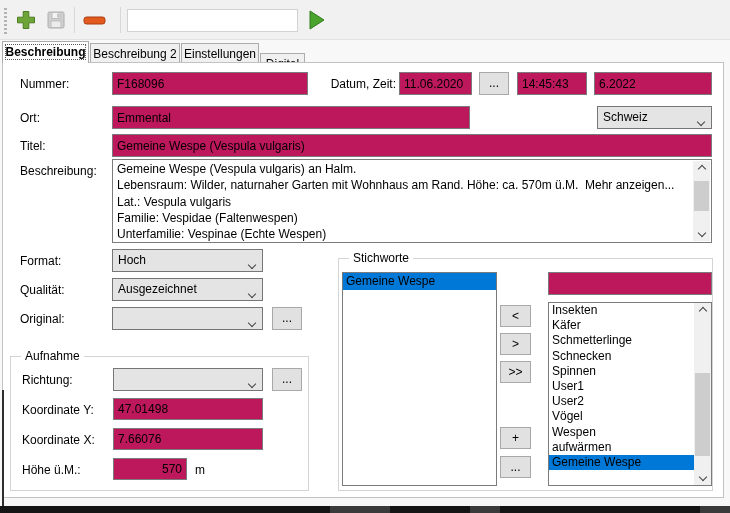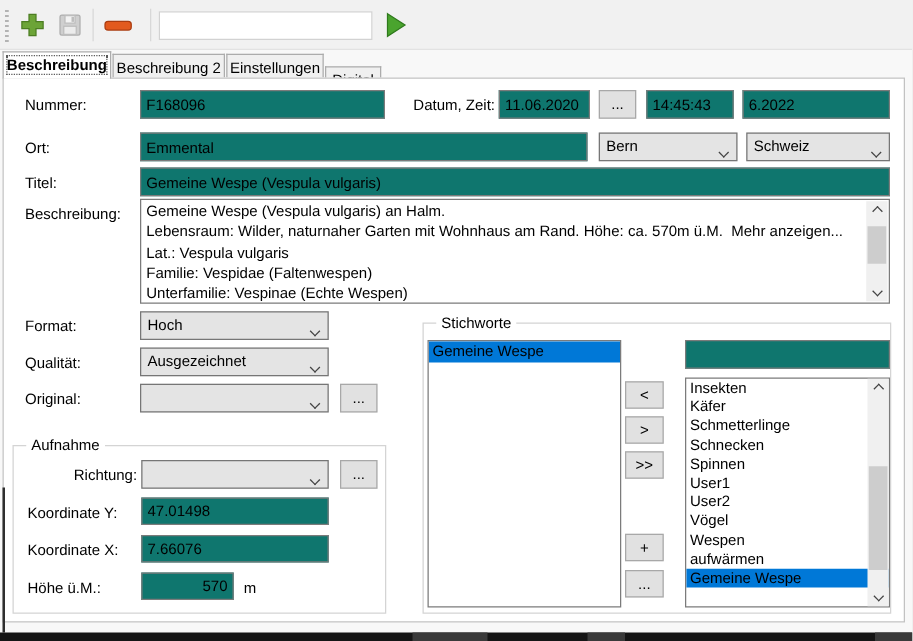--- a/index.html
+++ b/index.html
@@ -16,21 +16,21 @@
   .tool-input { position:absolute; left:127px; top:9px; width:171px; height:23px; border:1px solid #d2d2d2; background:#fff; font:12px "Liberation Sans",sans-serif; padding:0 4px; }
 
   
   .tab { position:absolute; background:#f0f0f0; border:1px solid #acacac; border-bottom:none; text-align:center; padding-top:3px; }
   .tab.active { background:#fff; z-index:5; outline:1px dotted #5a5a5a; outline-offset:-4px; }
 
   
   #panel { position:absolute; left:2px; top:62px; width:722px; height:436px; background:#fff; border:1px solid #c2c2c2; z-index:1; }
 
   .label { position:absolute; z-index:2; white-space:nowrap; }
-  .tb { position:absolute; z-index:2; border:1px solid #7b7b7b; background:#0f766e; font:12px "Liberation Sans",sans-serif; padding:0 4px; }
+  .tb { position:absolute; z-index:2; border:1px solid #7b7b7b; background:#be185d; font:12px "Liberation Sans",sans-serif; padding:0 4px; }
   .tb.right { text-align:right; }
   .btn { position:absolute; z-index:3; border:1px solid #a8a8a8; background:#e1e1e1; font:12px "Liberation Sans",sans-serif; text-align:center; line-height:19px; padding:0; }
   .combo { position:absolute; z-index:2; border:1px solid #767676; background:#e4e4e4; }
   .combo .val { position:absolute; left:5px; top:3px; white-space:nowrap; }
   .chev { display:inline-block; width:6px; height:6px; border-right:1.5px solid #434343; border-bottom:1.5px solid #434343; }
   .chev.down { transform:rotate(45deg); }
   .chev.up { transform:rotate(-135deg); }
   .combo .cw { position:absolute; right:7px; top:7px; }
 
   
@@ -111,24 +111,20 @@
   <div class="label" style="left:20px; top:77px;">Nummer:</div>
   <input class="tb" style="left: 112px; top: 72px; width: 196px; height: 23px;" value="F168096">
   <div class="label" style="left:318px; top:77px; width:78px; text-align:right;">Datum, Zeit:</div>
   <input class="tb" style="left: 399px; top: 72px; width: 73px; height: 23px;" value="11.06.2020">
   <button class="btn" style="left:479px; top:72px; width:30px; height:23px;">...</button>
   <input class="tb" style="left: 517px; top: 72px; width: 70px; height: 23px;" value="14:45:43">
   <input class="tb" style="left: 594px; top: 72px; width: 118px; height: 23px;" value="6.2022">
 
   <div class="label" style="left:20px; top:111px;">Ort:</div>
   <input class="tb" style="left: 112px; top: 106px; width: 358px; height: 23px;" value="Emmental">
-  <div class="combo" style="left:479px; top:106px; width:111px; height:23px;">
-    <span class="val">Bern</span>
-    <span class="cw"><span class="chev down"></span></span>
-  </div>
   <div class="combo" style="left:597px; top:106px; width:115px; height:23px;">
     <span class="val">Schweiz</span>
     <span class="cw"><span class="chev down"></span></span>
   </div>
 
   <div class="label" style="left:20px; top:139px;">Titel:</div>
   <input class="tb" style="left: 112px; top: 134px; width: 600px; height: 23px;" value="Gemeine Wespe (Vespula vulgaris)">
 
   <div class="label" style="left:20px; top:164px;">Beschreibung:</div>
   <div id="desc-box">
@@ -161,21 +157,21 @@
   <div class="label" style="left:20px; top:312px;">Original:</div>
   <div class="combo" style="left:112px; top:307px; width:151px; height:23px;">
     <span class="val"></span>
     <span class="cw"><span class="chev down"></span></span>
   </div>
   <button class="btn" style="left:272px; top:307px; width:30px; height:23px;">...</button>
 
   <div class="group" style="left:10px; top:356px; width:299px; height:135px;">
     <span class="legend">Aufnahme</span>
   </div>
-  <div class="label" style="left:22px; top:373px;margin-left:37px;">Richtung:</div>
+  <div class="label" style="left:22px; top:373px;">Richtung:</div>
   <div class="combo" style="left:113px; top:368px; width:150px; height:23px;">
     <span class="val"></span>
     <span class="cw"><span class="chev down"></span></span>
   </div>
   <button class="btn" style="left:272px; top:368px; width:30px; height:23px;">...</button>
 
   <div class="label" style="left:22px; top:403px;">Koordinate Y:</div>
   <input class="tb" style="left: 113px; top: 398px; width: 150px; height: 22px;" value="47.01498">
 
   <div class="label" style="left:22px; top:433px;">Koordinate X:</div>

